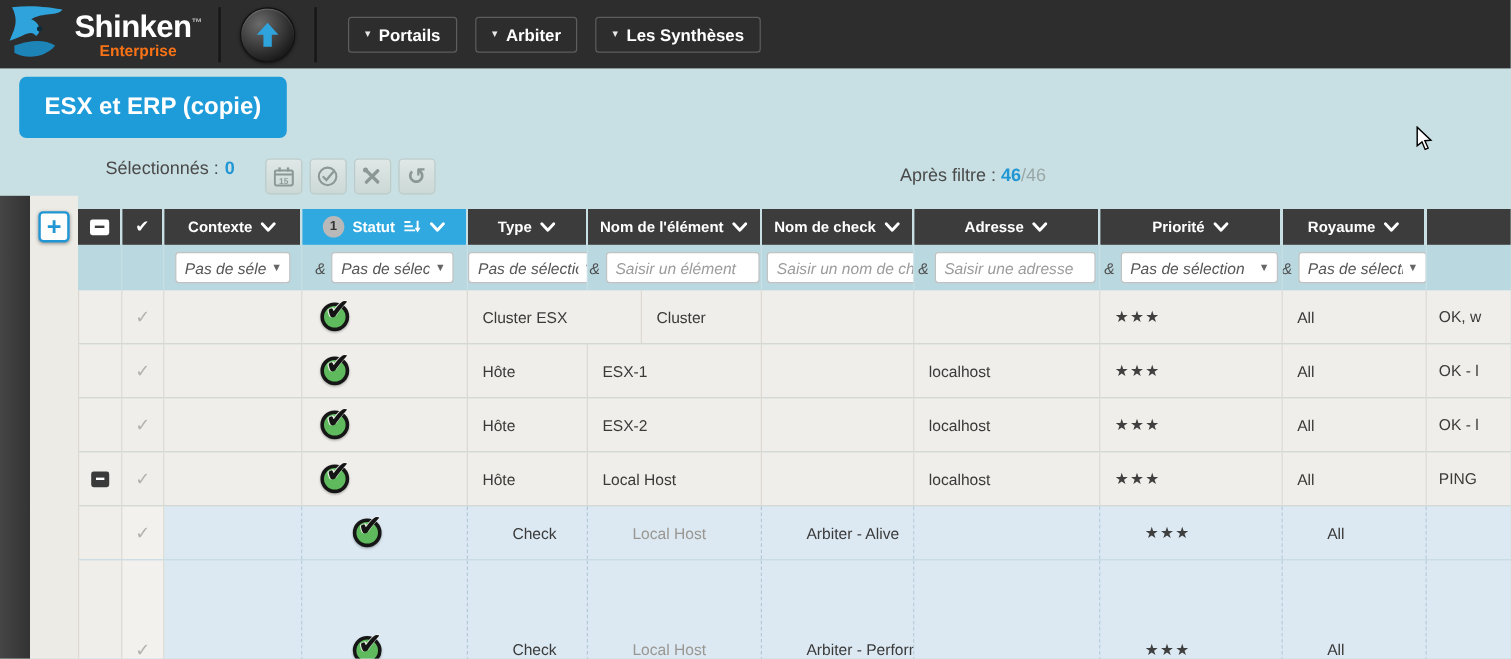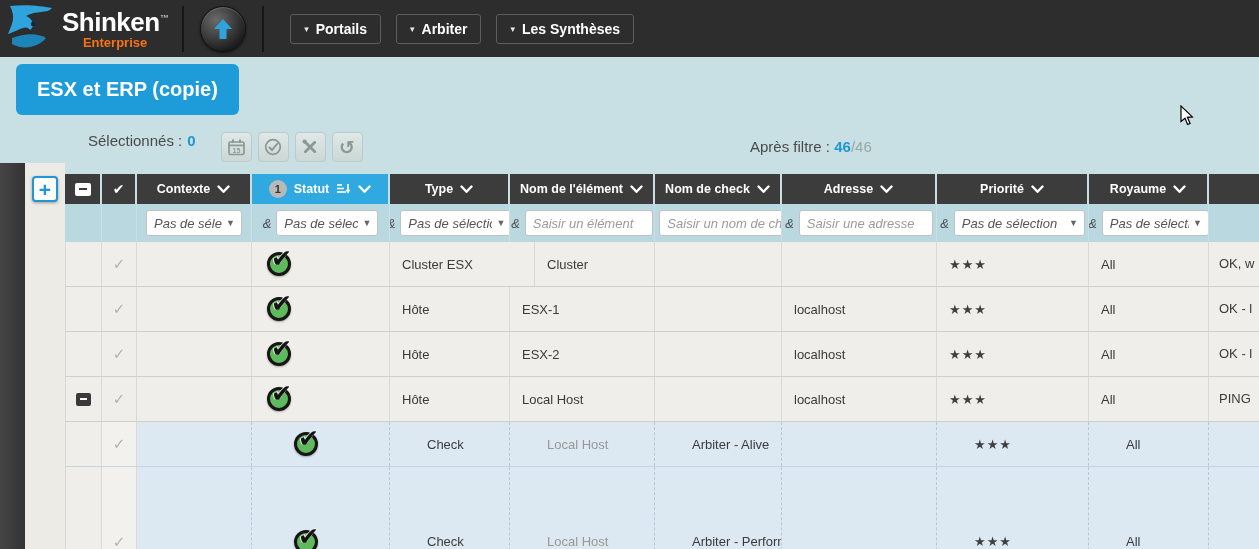--- a/index.html
+++ b/index.html
@@ -44,21 +44,21 @@
   .main { position:absolute; left:0; top:163px; right:0; bottom:0; display:flex; overflow:hidden; }
   .darkstrip { width:25px; background:linear-gradient(to right,#454545,#333); flex:none; }
   .gutter { width:40px; background:#edebe6; flex:none; }
   .plus-btn { width:26px; height:26px; margin:13px 0 0 7px; background:#fdfdfb;
     border:2px solid #2196d4; border-radius:4px; color:#2196d4; font-size:21px; font-weight:bold;
     display:flex; align-items:center; justify-content:center; line-height:1;
     box-shadow:0 1px 3px rgba(0,0,0,.35); }
   .table { flex:1; margin-top:11px; overflow:hidden; }
 
   .col-expand{width:37px}.col-select{width:35px}.col-contexte{width:115px}.col-statut{width:138px}
-  .col-type{width:120px}.col-element{width:145px}.col-check{width:127px}.col-adresse{width:155px}
+  .col-type{width:100px}.col-element{width:145px}.col-check{width:127px}.col-adresse{width:155px}
   .col-priorite{width:152px}.col-royaume{width:120px}.col-output{width:200px}
   .hcell,.fcell,.cell{flex:none}
 
   .thead { display:flex; height:30px; }
   .hcell { background:#3d3c3c; background-clip:padding-box; border-right:2px solid transparent;
     color:#fff; font-size:12.5px; font-weight:bold; display:flex; align-items:center;
     justify-content:center; gap:7px; }
   .hcell.active { background:#2fa9e0; background-clip:padding-box; }
   .hbadge { width:18px; height:18px; border-radius:50%; background:#b9b9b9; color:#333;
     font-size:11px; font-weight:bold; display:flex; align-items:center; justify-content:center; }

